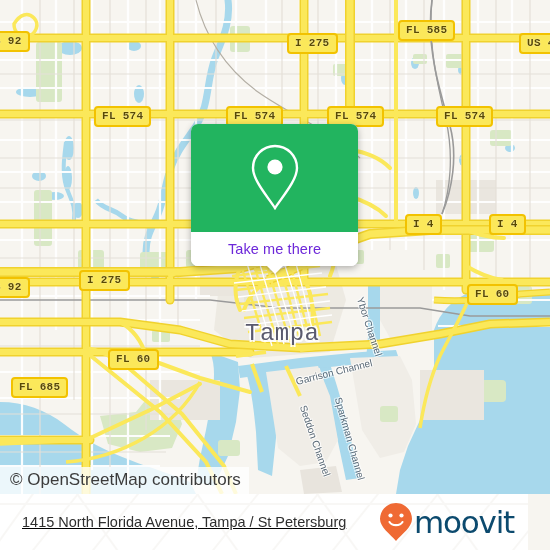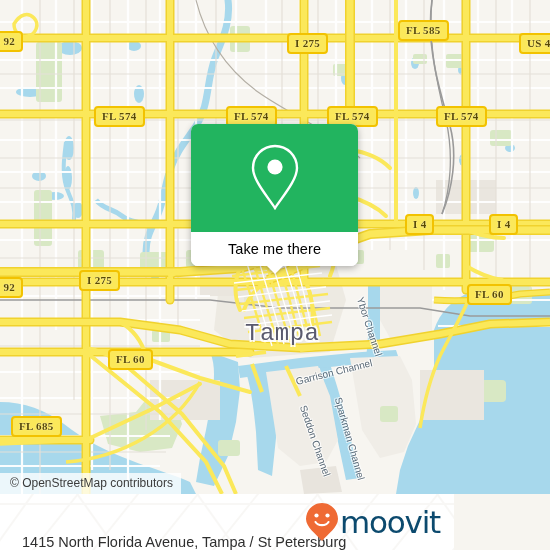--- a/index.html
+++ b/index.html
@@ -23,21 +23,21 @@
     background:#fbe85a;
     border:2px solid #f2c200;
     border-radius:4px;
     color:#5a4a00;
     font-size:11px;
     font-weight:bold;
     letter-spacing:.3px;
     padding:1px 6px 2px 6px;
     white-space:nowrap;
     line-height:14px;
-    font-family:Liberation Serif, serif;
+    font-family:Liberation Mono, monospace;
     text-shadow:0 0 1px #fff;
   }
 
   
   .place-label{
     position:absolute;
     color:#5a5a6e;
     font-size:24px;
     font-family:Liberation Mono, monospace;
     letter-spacing:.5px;
@@ -80,54 +80,55 @@
     display:flex; align-items:center; justify-content:center;
   }
   #poi-card-bottom{
     height:34px;
     background:#fff;
     border-radius:0 0 7px 7px;
     display:flex; align-items:center; justify-content:center;
     position:relative;
   }
   #take-me-there-label{
-    color:#000000;
+    color:#6d28d9;
     font-size:14.5px;
     font-family:"Liberation Sans", sans-serif;
     letter-spacing:.1px;
   }
   #card-tail{
     position:absolute;
     left:50%; bottom:-8px; margin-left:-9px;
     width:0;height:0;
     border-left:9px solid transparent;
     border-right:9px solid transparent;
     border-top:9px solid #fff;
     filter:drop-shadow(0 2px 1px rgba(0,0,0,.16));
   }
 
   
   #osm-attribution{
     position:absolute;
     left:0; bottom:0;
     background:rgba(255,255,255,.78);
     color:#3c3c3c;
-    font-size:12px;
+    font-size:17px;
     font-family:"Liberation Sans", sans-serif;
     padding:3px 8px 4px 10px;
     z-index:45;
     white-space:nowrap;
   }
 
   
   #footer{
-    position:absolute; left:0; top:494px; width:454px; height:56px;
+    position:absolute; left:0; top:494px; width:528px; height:56px;
     background:#ffffff;
-    display:flex; align-items:flex-end;
+    display:flex; align-items:center;
     overflow:hidden;
+    text-decoration:underline;
   }
   #footer-watermark{
     position:absolute; left:0; top:0; width:550px; height:56px;
     opacity:.30;
   }
   #footer-address{
     position:relative;
     margin-left:22px;
     color:#2f2f2f;
     font-size:14.5px;
@@ -471,21 +472,21 @@
   <div class="shield" style="left:94px; top:106px;">FL 574</div>
   <div class="shield" style="left:226px; top:106px;">FL 574</div>
   <div class="shield" style="left:327px; top:106px;">FL 574</div>
   <div class="shield" style="left:436px; top:106px;">FL 574</div>
   <div class="shield" style="left:405px; top:214px;">I 4</div>
   <div class="shield" style="left:489px; top:214px;">I 4</div>
   <div class="shield" style="left:-14px; top:277px;">S 92</div>
   <div class="shield" style="left:79px; top:270px;">I 275</div>
   <div class="shield" style="left:467px; top:284px;">FL 60</div>
   <div class="shield" style="left:108px; top:349px;">FL 60</div>
-  <div class="shield" style="left:11px; top:416px;">FL 685</div>
+  <div class="shield" style="left:11px; top:377px;">FL 685</div>
 
   <div id="poi-card">
     <div id="poi-card-top">
       <svg width="56" height="72" viewBox="0 0 56 72">
         <path d="M28 4 C15.8 4 6 13.8 6 26 C6 38 20 54 28 66
                  C36 54 50 38 50 26 C50 13.8 40.2 4 28 4 Z" fill="none" stroke="#ffffff" stroke-width="2.4"></path>
         <circle cx="28" cy="25" r="7.6" fill="#ffffff"></circle>
       </svg>
     </div>
     <div id="poi-card-bottom">

